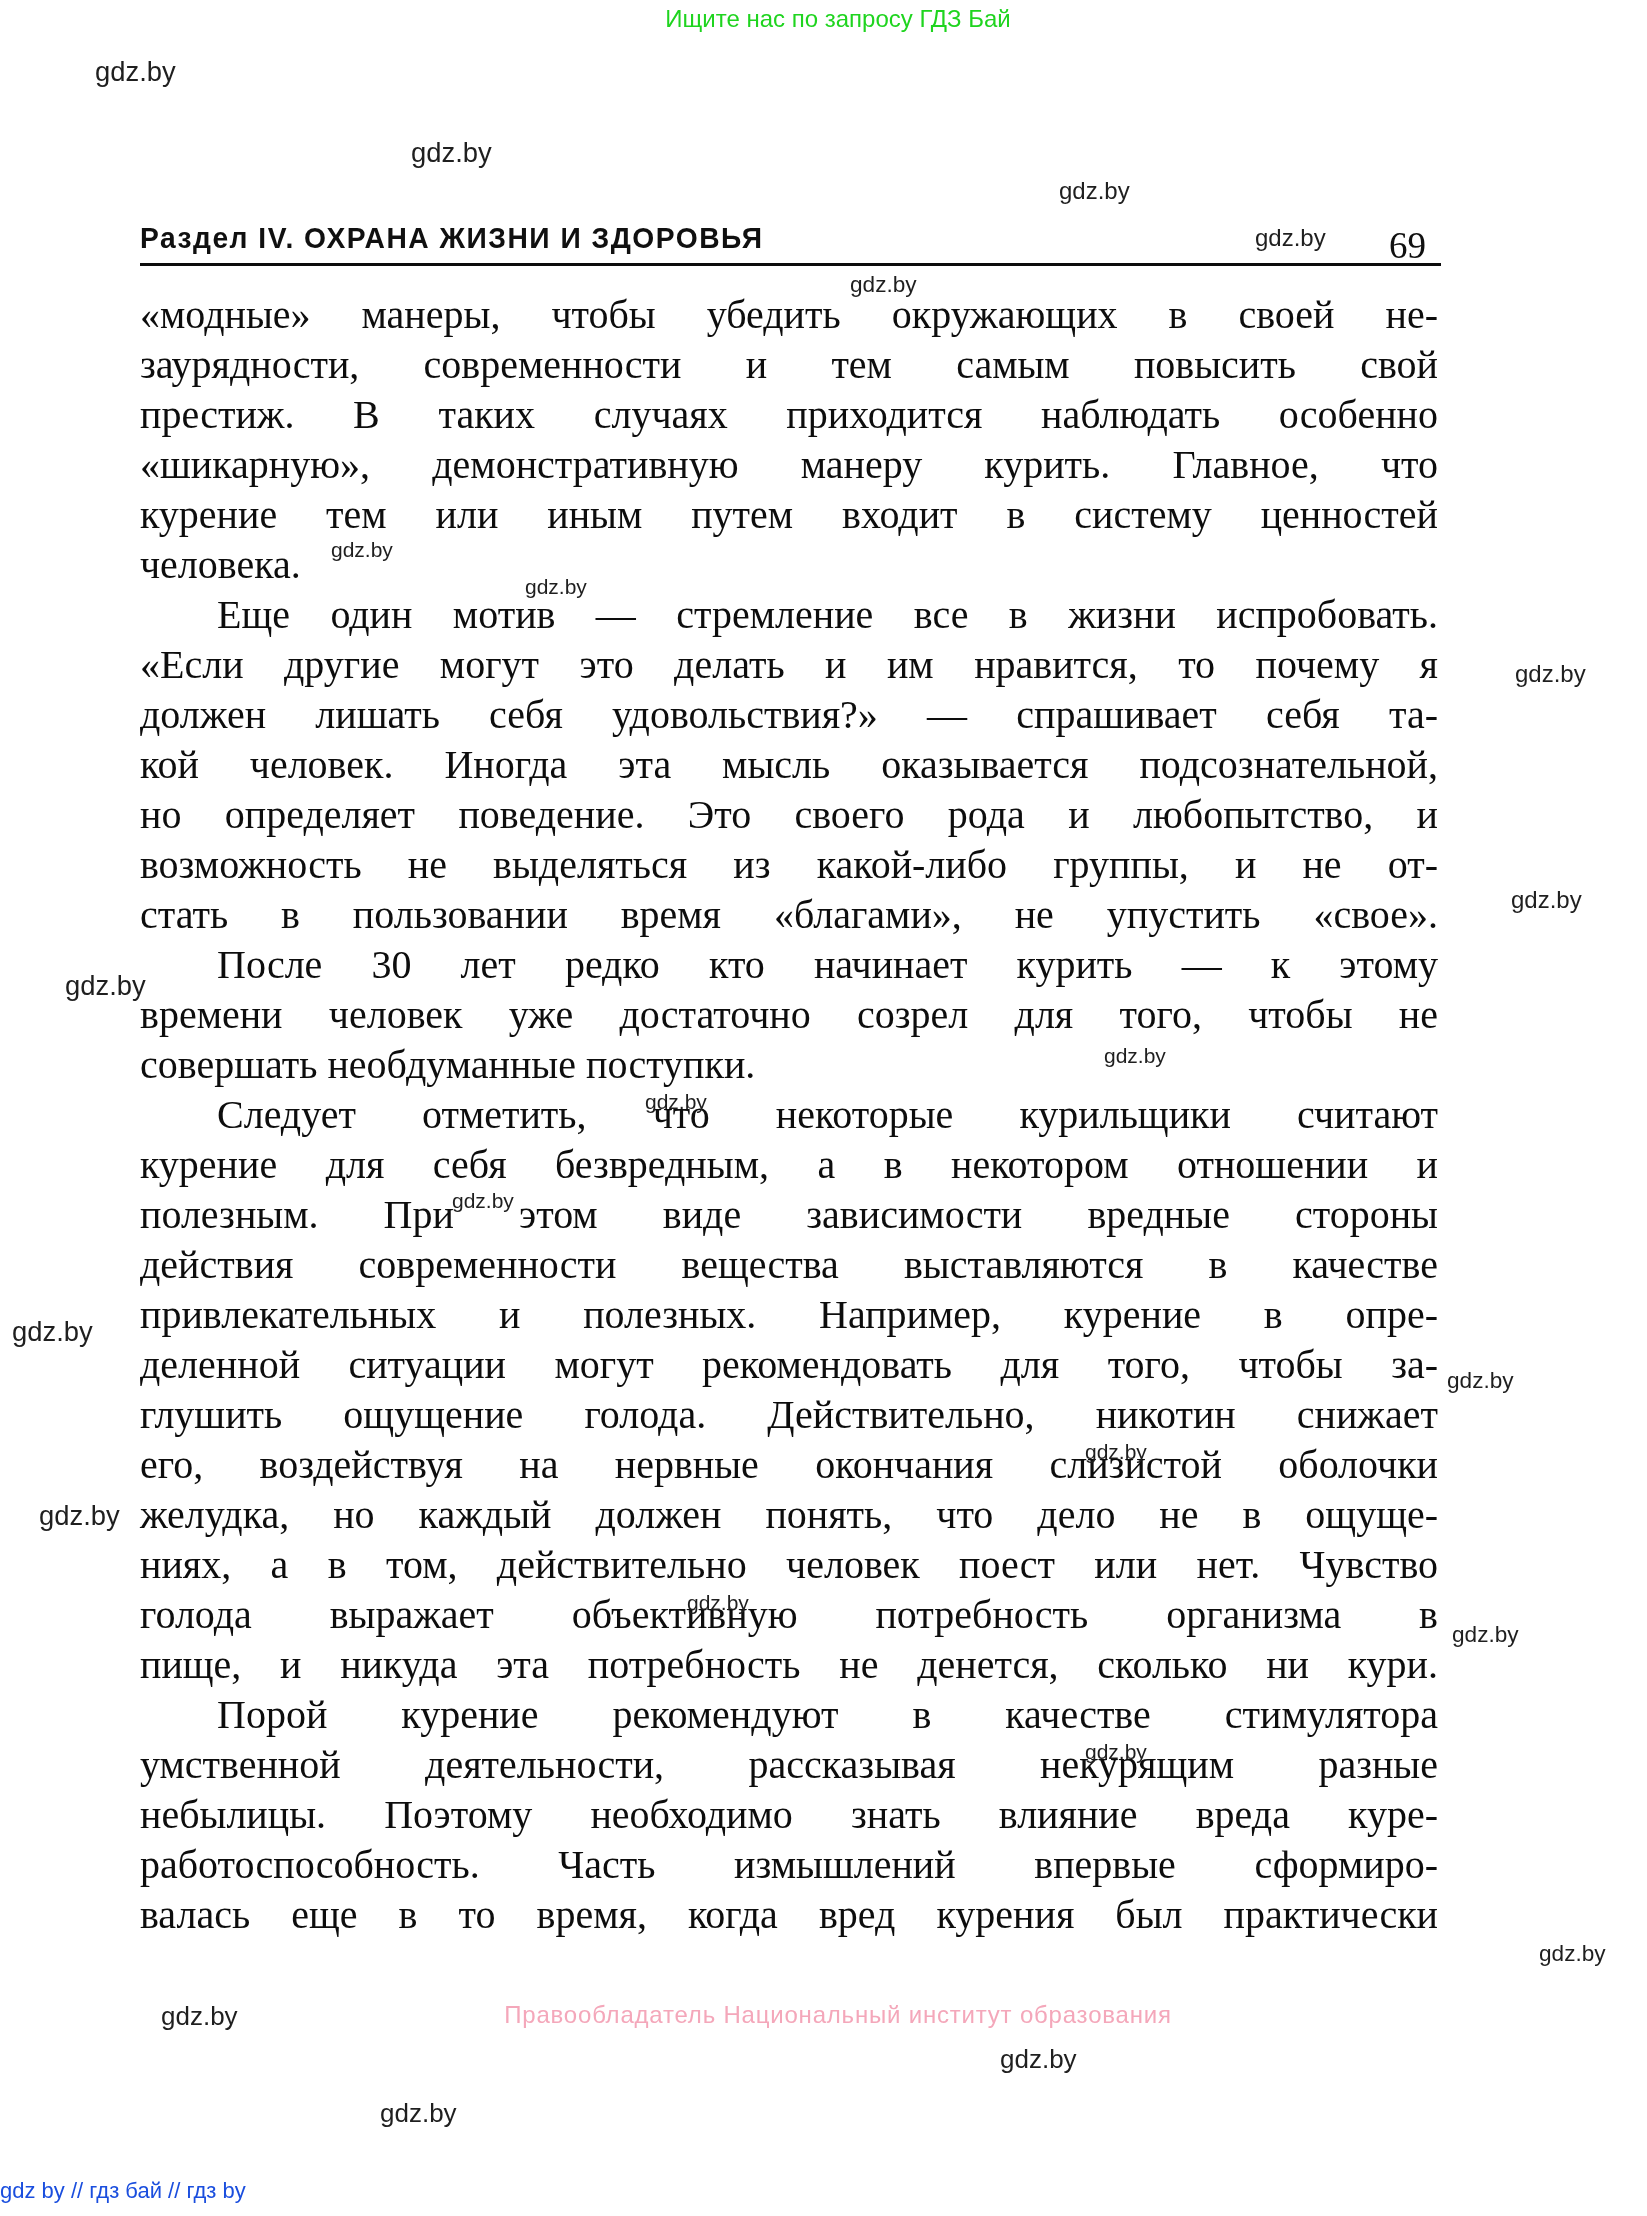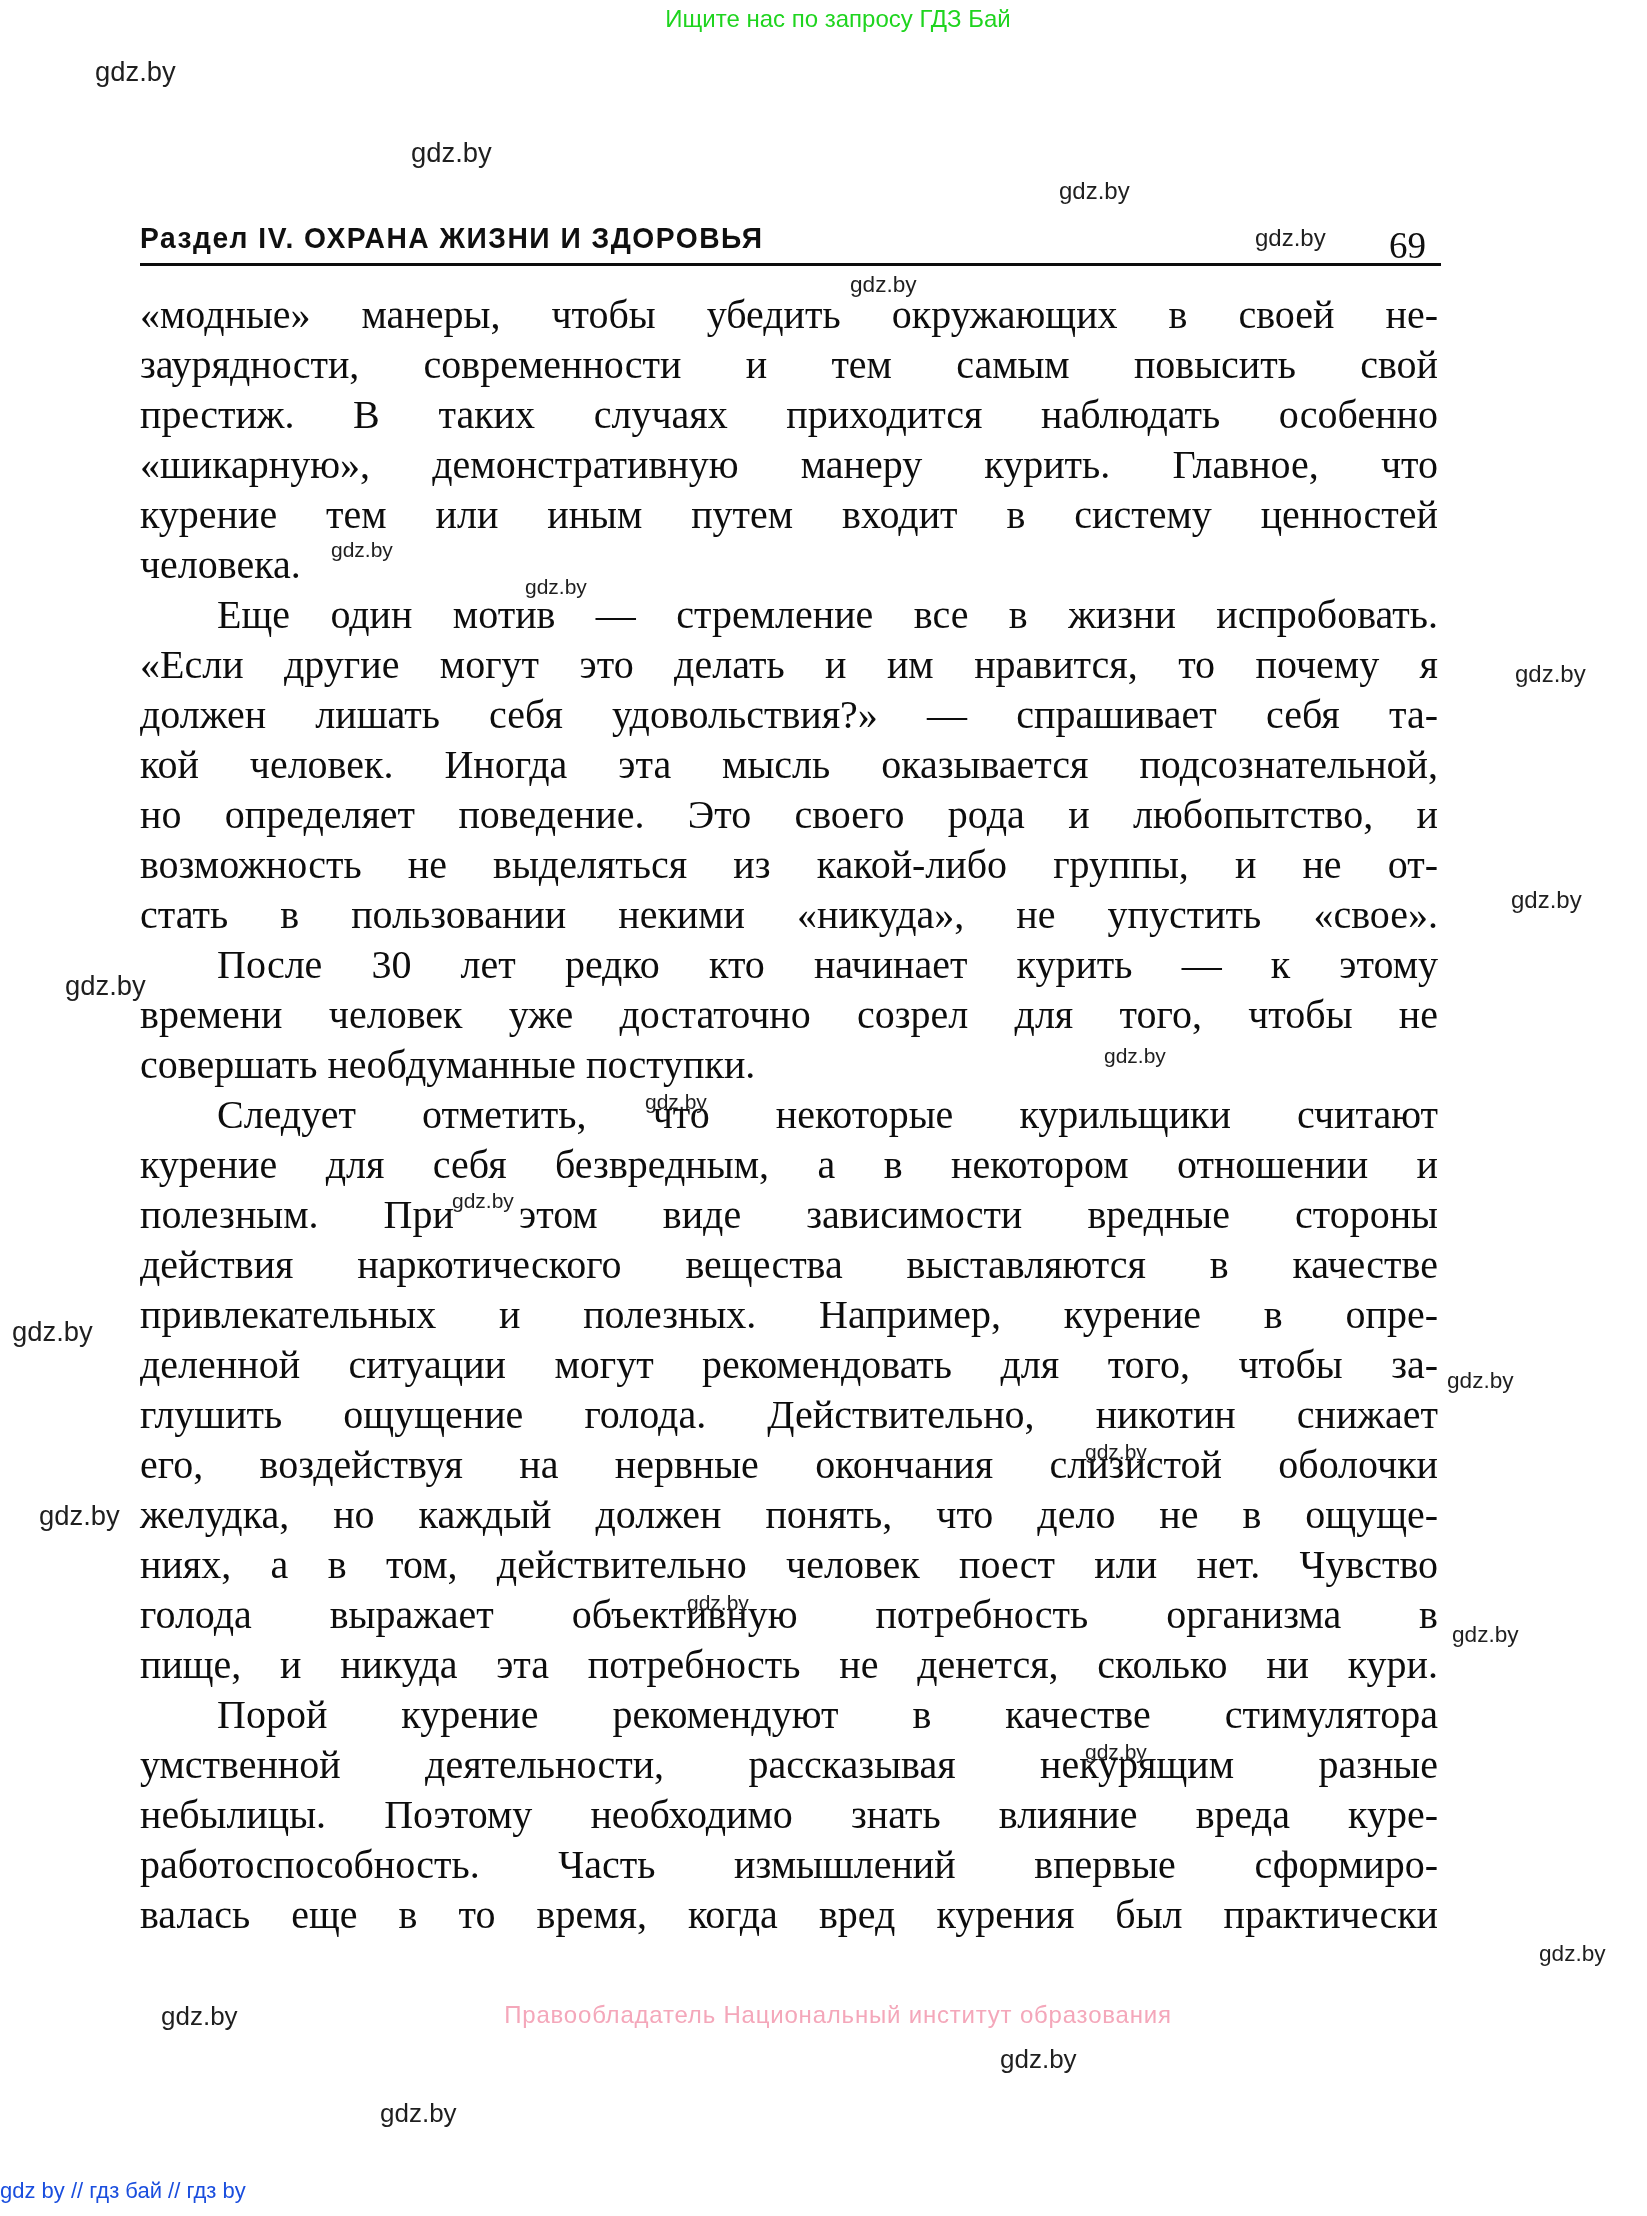--- a/index.html
+++ b/index.html
@@ -120,28 +120,28 @@
       <div class="line j">престиж. В таких случаях приходится наблюдать особенно</div>
       <div class="line j">«шикарную», демонстративную манеру курить. Главное, что</div>
       <div class="line j">курение тем или иным путем входит в систему ценностей</div>
       <div class="line">человека.</div>
       <div class="line j ind">Еще один мотив — стремление все в жизни испробовать.</div>
       <div class="line j">«Если другие могут это делать и им нравится, то почему я</div>
       <div class="line j">должен лишать себя удовольствия?» — спрашивает себя та-</div>
       <div class="line j">кой человек. Иногда эта мысль оказывается подсознательной,</div>
       <div class="line j">но определяет поведение. Это своего рода и любопытство, и</div>
       <div class="line j">возможность не выделяться из какой-либо группы, и не от-</div>
-      <div class="line j">стать в пользовании некими «никуда», не упустить «свое».</div>
+      <div class="line j">стать в пользовании время «благами», не упустить «свое».</div>
       <div class="line j ind">После 30 лет редко кто начинает курить — к этому</div>
       <div class="line j">времени человек уже достаточно созрел для того, чтобы не</div>
       <div class="line">совершать необдуманные поступки.</div>
       <div class="line j ind">Следует отметить, что некоторые курильщики считают</div>
       <div class="line j">курение для себя безвредным, а в некотором отношении и</div>
       <div class="line j">полезным. При этом виде зависимости вредные стороны</div>
-      <div class="line j">действия наркотического вещества выставляются в качестве</div>
+      <div class="line j">действия современности вещества выставляются в качестве</div>
       <div class="line j">привлекательных и полезных. Например, курение в опре-</div>
       <div class="line j">деленной ситуации могут рекомендовать для того, чтобы за-</div>
       <div class="line j">глушить ощущение голода. Действительно, никотин снижает</div>
       <div class="line j">его, воздействуя на нервные окончания слизистой оболочки</div>
       <div class="line j">желудка, но каждый должен понять, что дело не в ощуще-</div>
       <div class="line j">ниях, а в том, действительно человек поест или нет. Чувство</div>
       <div class="line j">голода выражает объективную потребность организма в</div>
       <div class="line j">пище, и никуда эта потребность не денется, сколько ни кури.</div>
       <div class="line j ind">Порой курение рекомендуют в качестве стимулятора</div>
       <div class="line j">умственной деятельности, рассказывая некурящим разные</div>

